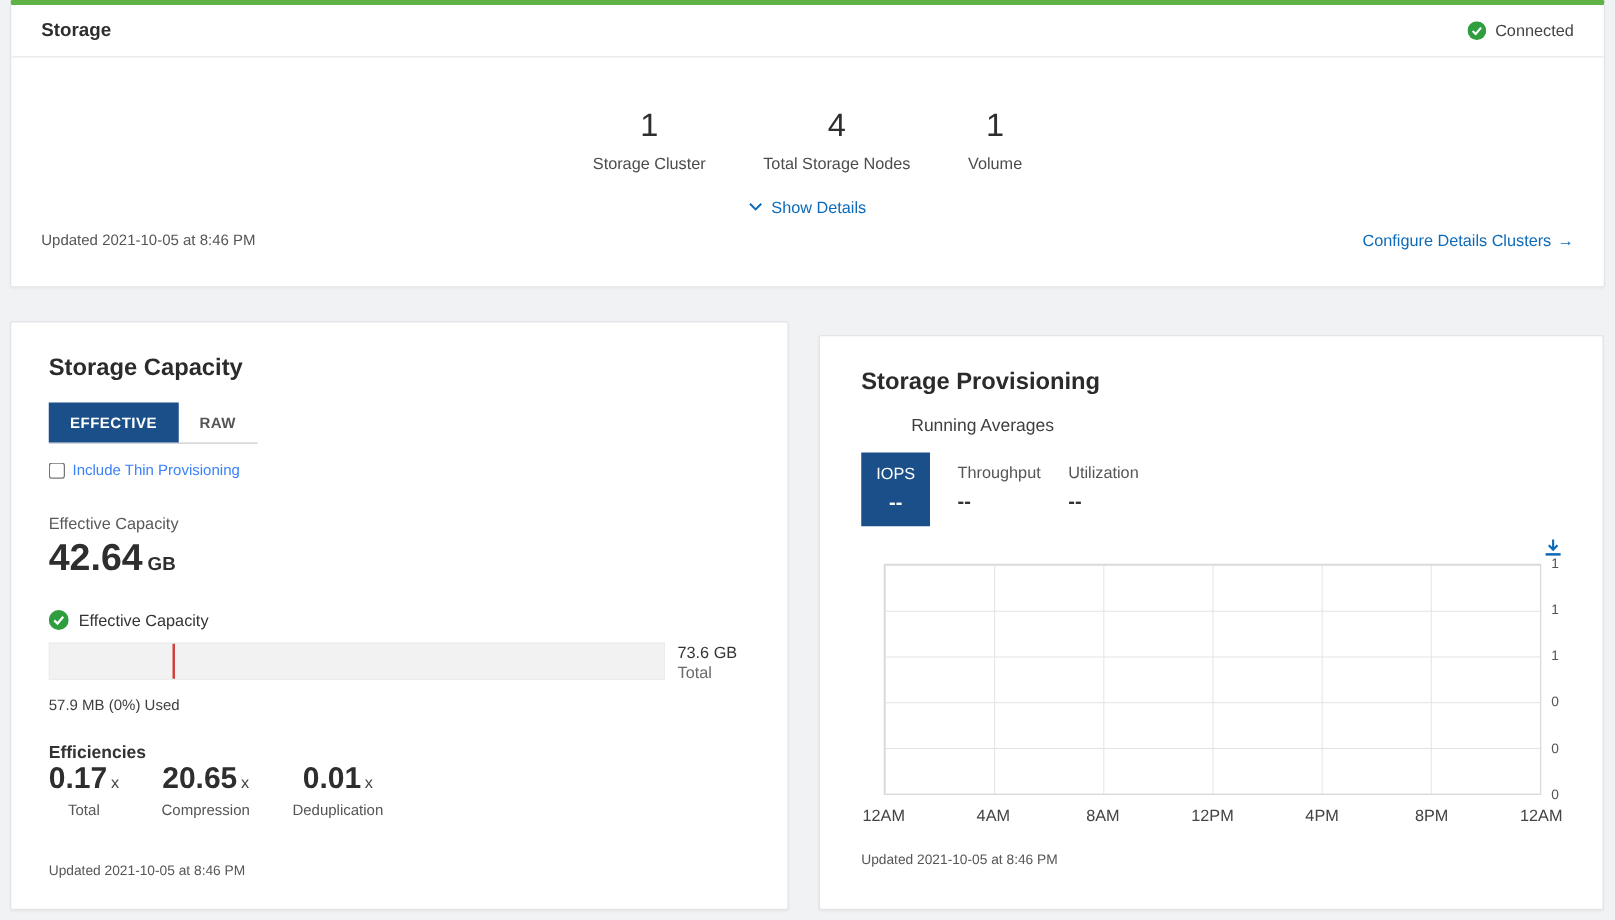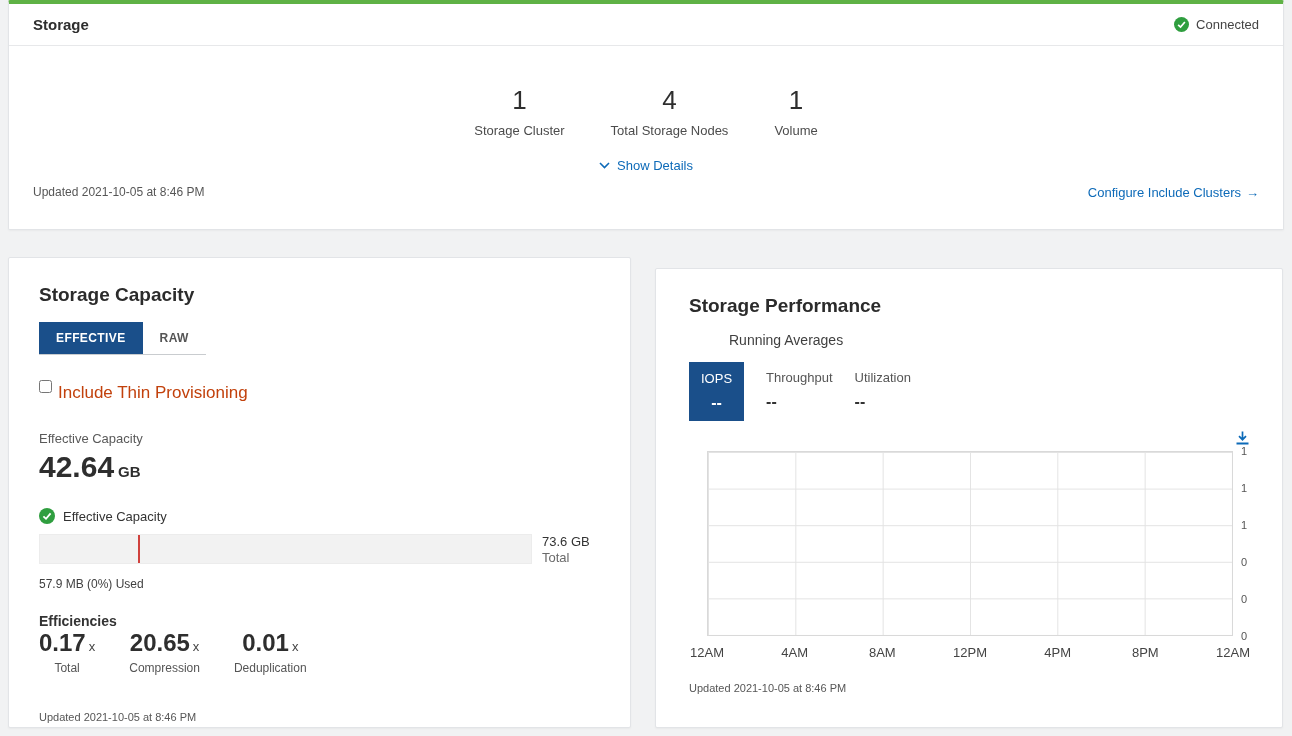--- a/index.html
+++ b/index.html
@@ -49,21 +49,21 @@
   
   .tab-strip{display:inline-flex;margin-top:16px;border-bottom:1px solid #c9cccf;}
   .tab{
     padding:9px 17px;font-size:12px;font-weight:700;letter-spacing:0.4px;
     color:#555;cursor:pointer;background:transparent;border:none;
     font-family:inherit;
   }
   .tab.active{background:var(--navy);color:#ffffff;}
   .thin-row{display:flex;align-items:center;gap:6px;margin-top:14px;}
   .thin-row input{width:13px;height:13px;accent-color:var(--navy);}
-  .thin-label{font-size:17px;color:#c2410c;margin-top:14px;}
+  .thin-label{font-size:12px;color:#3b82f6;}
   .cap-section-label{margin-top:28px;font-size:13px;color:#595959;}
   .cap-value-row{margin-top:4px;display:flex;align-items:baseline;gap:4px;}
   .cap-value{font-size:30px;font-weight:600;color:#2e2e2e;}
   .cap-unit{font-size:15px;font-weight:600;color:#2e2e2e;}
   .bar-header{display:flex;align-items:center;gap:8px;margin-top:24px;font-size:13px;color:#333;}
   .bar-row{display:flex;align-items:flex-start;gap:10px;margin-top:10px;}
   .bar-track{
     position:relative;flex:1;height:30px;background:#f2f2f2;
     border:1px solid #ececec;
   }
@@ -165,21 +165,21 @@
         <svg width="11" height="7" viewBox="0 0 11 7">
             <path d="M1 1 L5.5 5.5 L10 1" stroke="currentColor" stroke-width="1.6" fill="none"></path>
           </svg>
       </span>
       <span>Show Details</span>
     </div>
 
     <div class="storage-footer">
       <div class="updated">Updated 2021-10-05 at 8:46 PM</div>
       <div class="configure-link">
-        <span>Configure Include Clusters</span>
+        <span>Configure Details Clusters</span>
         <span>→</span>
       </div>
     </div>
   </div>
 
   <div class="cards-row">
 
     <div class="card card-capacity">
       <div class="card-h2">Storage Capacity</div>
 
@@ -243,21 +243,21 @@
             <span class="eff-x">x</span>
           </div>
           <div class="eff-label">Deduplication</div>
         </div>
       </div>
 
       <div class="cap-updated">Updated 2021-10-05 at 8:46 PM</div>
     </div>
 
     <div class="card card-perf">
-      <div class="card-h2">Storage Performance</div>
+      <div class="card-h2">Storage Provisioning</div>
       <div class="perf-subtitle">Running Averages</div>
 
       <div class="perf-tabs">
         <div class="perf-tab active">
           <div class="perf-tab-label">IOPS</div>
           <div class="perf-tab-value">--</div>
         </div>
         <div class="perf-tab">
           <div class="perf-tab-label">Throughput</div>
           <div class="perf-tab-value">--</div>

